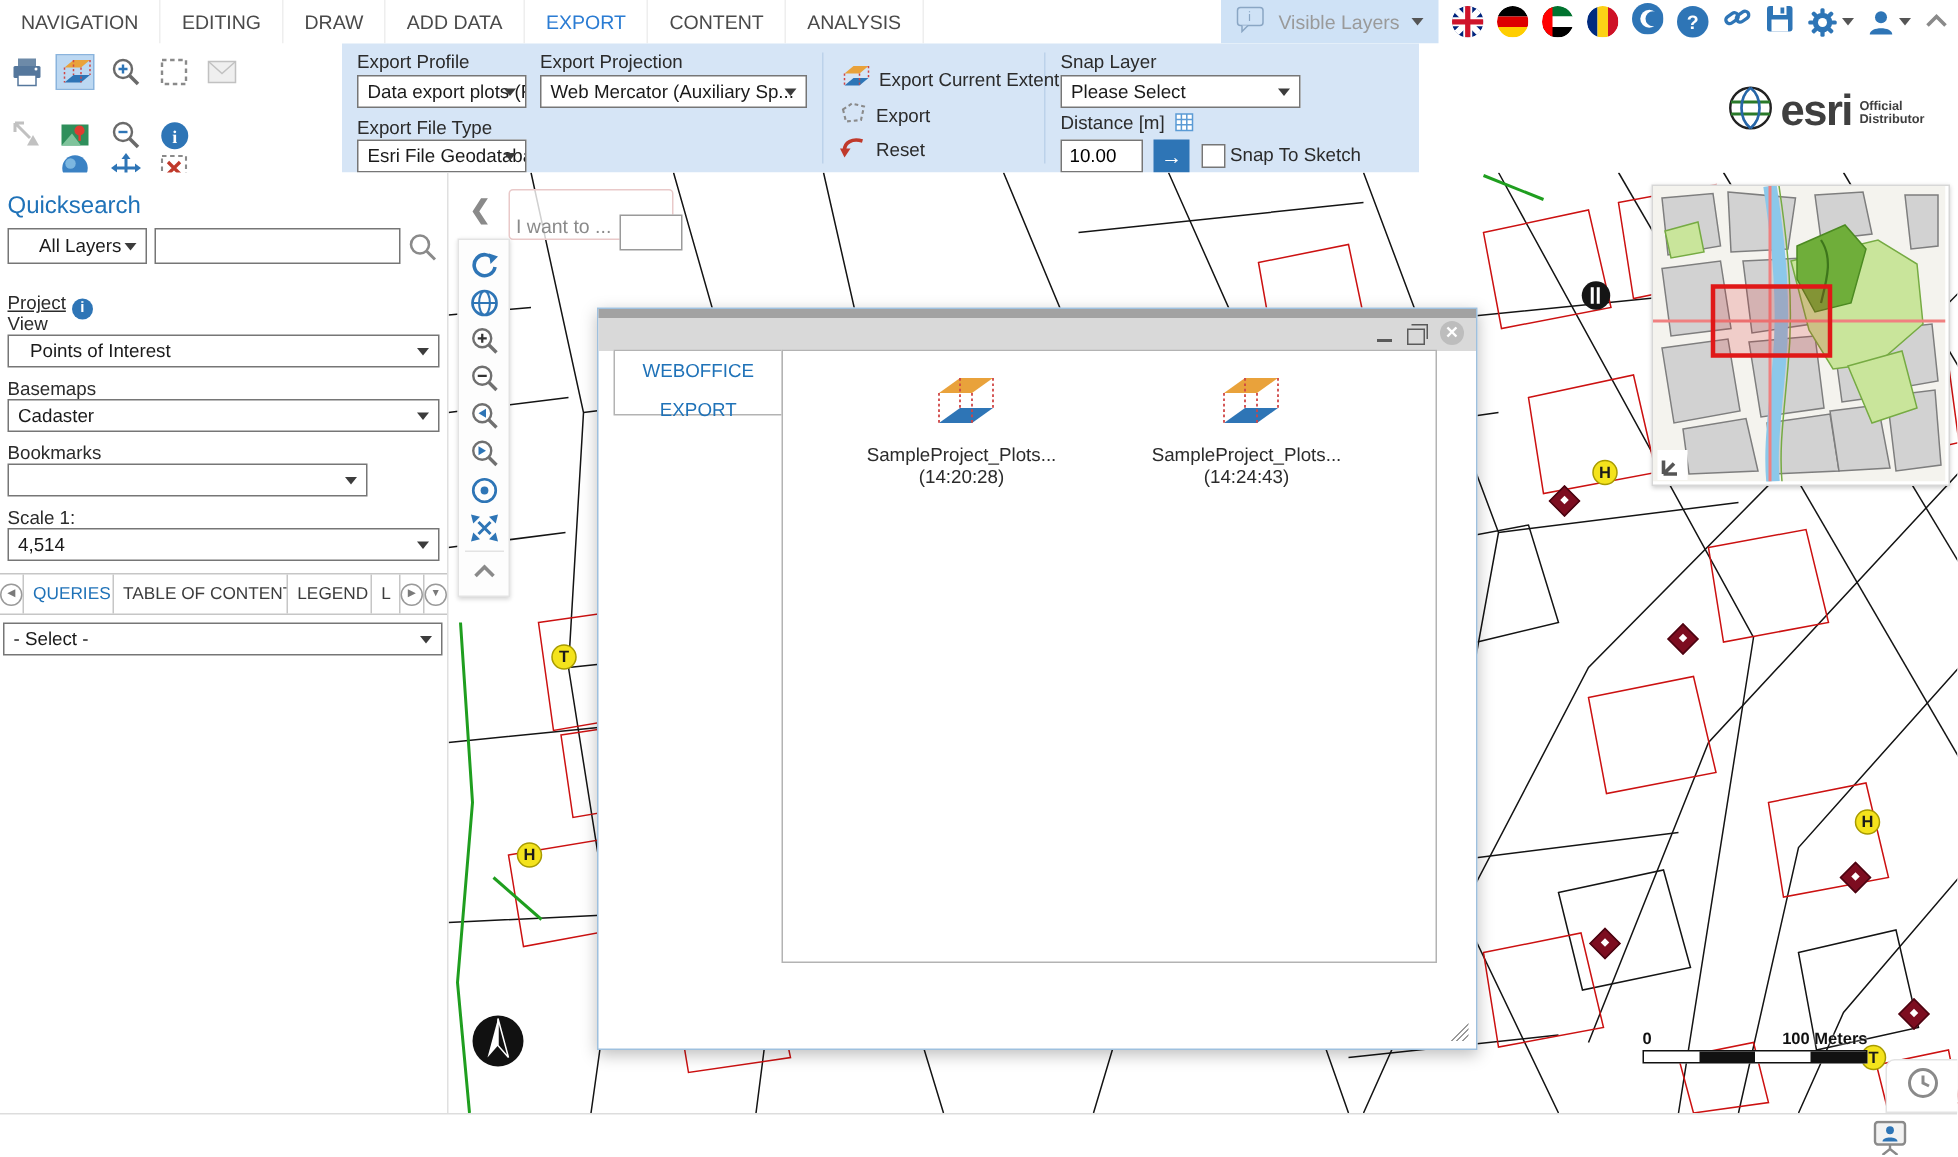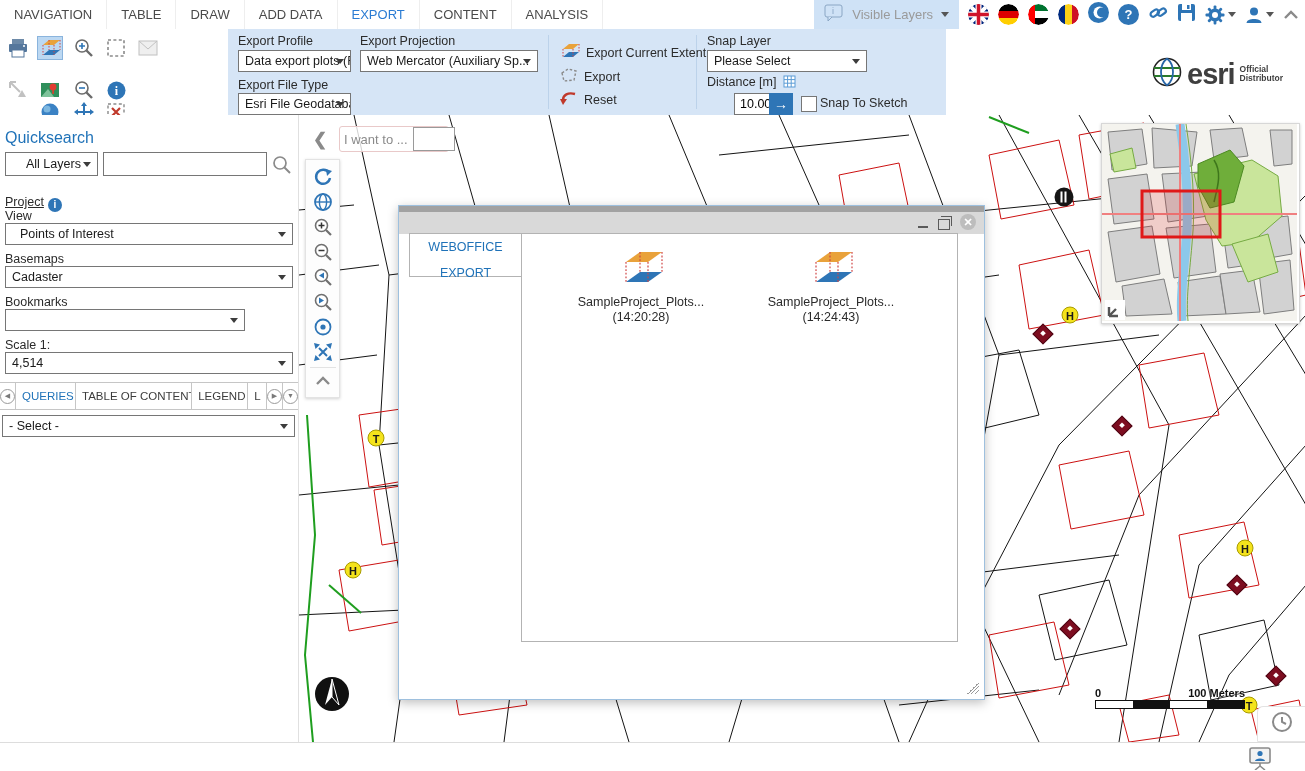--- a/index.html
+++ b/index.html
@@ -45,21 +45,21 @@
   .sb-tab{border-right:1px solid #c6c6c6;display:flex;align-items:center;padding:0 6px;color:#3c3c3c;white-space:nowrap;overflow:hidden;cursor:pointer;}
   .sb-tab.active{color:#1f72b8;}
   .tab-nav{width:16px;display:flex;align-items:center;justify-content:center;color:#8a8a8a;border-right:1px solid #c6c6c6;cursor:pointer;}
   .tab-nav .nv{width:13px;height:13px;border:1px solid #9a9a9a;border-radius:50%;font-size:7px;line-height:12px;text-align:center;color:#7a7a7a;}
 
   
   #map{position:absolute;left:298px;top:115px;width:1007px;height:627px;background:#fff;overflow:hidden;border-left:1px solid #e0e0e0;}
   #collapse-left{position:absolute;left:14px;top:14px;color:#8a8a8a;font-size:17px;font-weight:bold;cursor:pointer;}
   #map-toolbar{position:absolute;left:6px;top:44px;width:33px;background:#fdfdfd;border:1px solid #e3e3e3;box-shadow:0 1px 3px rgba(0,0,0,.18);display:flex;flex-direction:column;align-items:center;padding:4px 0;}
   .mt-btn{width:26px;height:25px;display:flex;align-items:center;justify-content:center;cursor:pointer;}
-  #iwantto{position:absolute;left:40px;top:11px;width:110px;height:26px;background:rgba(255,255,255,.8);border:1px solid #e9c9c9;border-radius:3px;display:flex;align-items:center;gap:5px;padding:4px 4px;box-sizing:border-box;cursor:pointer;}
+  #iwantto{position:absolute;left:40px;top:11px;width:110px;height:26px;background:rgba(255,255,255,.8);border:1px solid #e9c9c9;border-radius:3px;display:flex;align-items:flex-start;gap:5px;padding:16px 4px;box-sizing:border-box;cursor:pointer;}
   #iwantto span{color:#8a8a8a;font-size:13px;white-space:nowrap;}
   #iwantto input{width:36px;height:20px;border:1px solid #9a9a9a;background:#fff;}
   .mk{position:absolute;transform:translate(-50%,-50%);}
   .mk-tram-stop,.mk-hydrant{width:17px;height:17px;border-radius:50%;background:#f4e31c;border:1px solid #a89b00;color:#1a1a1a;font-size:11px;font-weight:bold;line-height:16px;text-align:center;box-sizing:border-box;}
   .mk-monument{width:13px;height:13px;background:#7d0d20;border:1px solid #4a0512;transform:translate(-50%,-50%) rotate(45deg);}
   .mk-monument::after{content:"";position:absolute;left:4px;top:4px;width:4px;height:4px;background:#fff;}
   .mk-restaurant{width:19px;height:19px;border-radius:50%;background:#151515;}
   .mk-restaurant::after{content:"";position:absolute;left:6px;top:4px;width:2px;height:11px;background:#fff;box-shadow:4px 0 0 #fff;}
 
   
@@ -96,21 +96,21 @@
   
   #bottombar{position:absolute;left:0;top:742px;width:1305px;height:29px;background:#fff;border-top:1px solid #ddd;}
 </style>
 </head>
 <body>
 
 <div id="app">
 
   <div id="menubar">
     <div class="menu-item">NAVIGATION</div>
-    <div class="menu-item">TABLE</div>
+    <div class="menu-item">EDITING</div>
     <div class="menu-item">DRAW</div>
     <div class="menu-item">ADD DATA</div>
     <div class="menu-item active">EXPORT</div>
     <div class="menu-item">CONTENT</div>
     <div class="menu-item">ANALYSIS</div>
 
     <div id="menubar-right">
       <div id="visible-layers">
         <span>
           <svg width="20" height="18" viewBox="0 0 20 18">
@@ -353,21 +353,21 @@
       </div>
 
       <div class="rb-label" style="left:479px;top:5px;">Snap Layer</div>
       <div class="combo" style="left:479px;top:21px;width:160px;"><span>Please Select</span><span class="caret"></span></div>
       <div class="rb-label" style="left:479px;top:46px;"><span>Distance [m]</span>
         <span style="display:inline-block;vertical-align:-2px;margin-left:3px;"><svg width="13" height="13">
               <rect x="1" y="1" width="11" height="11" fill="#fff" stroke="#5b9bd5"></rect>
               <path d="M1 4.6 H12 M1 8.2 H12 M4.6 1 V12 M8.2 1 V12" stroke="#5b9bd5" stroke-width="1"></path>
             </svg></span>
       </div>
-      <input id="dist-input" style="left: 506px; top: 64px;" value="10.00">
+      <input id="dist-input" style="left: 479px; top: 64px;" value="10.00">
       <div id="dist-go" style="left:541px;top:64px;">→</div>
       <div class="checkbox" style="left:573px;top:67px;"></div>
       <div class="rb-label" style="left:592px;top:67px;">Snap To Sketch</div>
     </div>
 
     <div id="logo-esri">
       <span><svg width="30" height="30">
             <circle cx="15" cy="15" r="13.5" fill="#fff" stroke="#222" stroke-width="1.6"></circle>
             <path d="M2 11 H28 M2 19 H28" stroke="#2a7a2a" stroke-width="2"></path>
             <path d="M15 1.5 C7 8 7 22 15 28.5 M15 1.5 C23 8 23 22 15 28.5" stroke="#2766a8" stroke-width="1.8" fill="none"></path>

